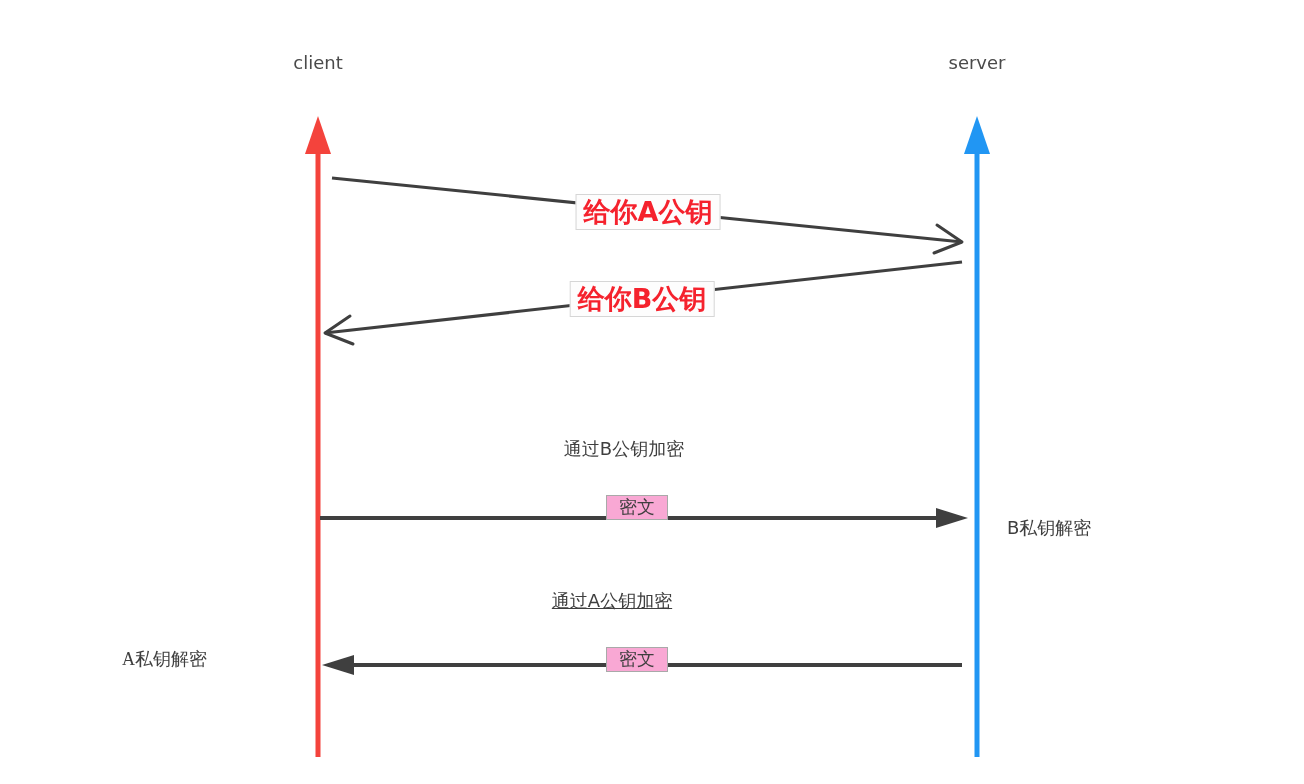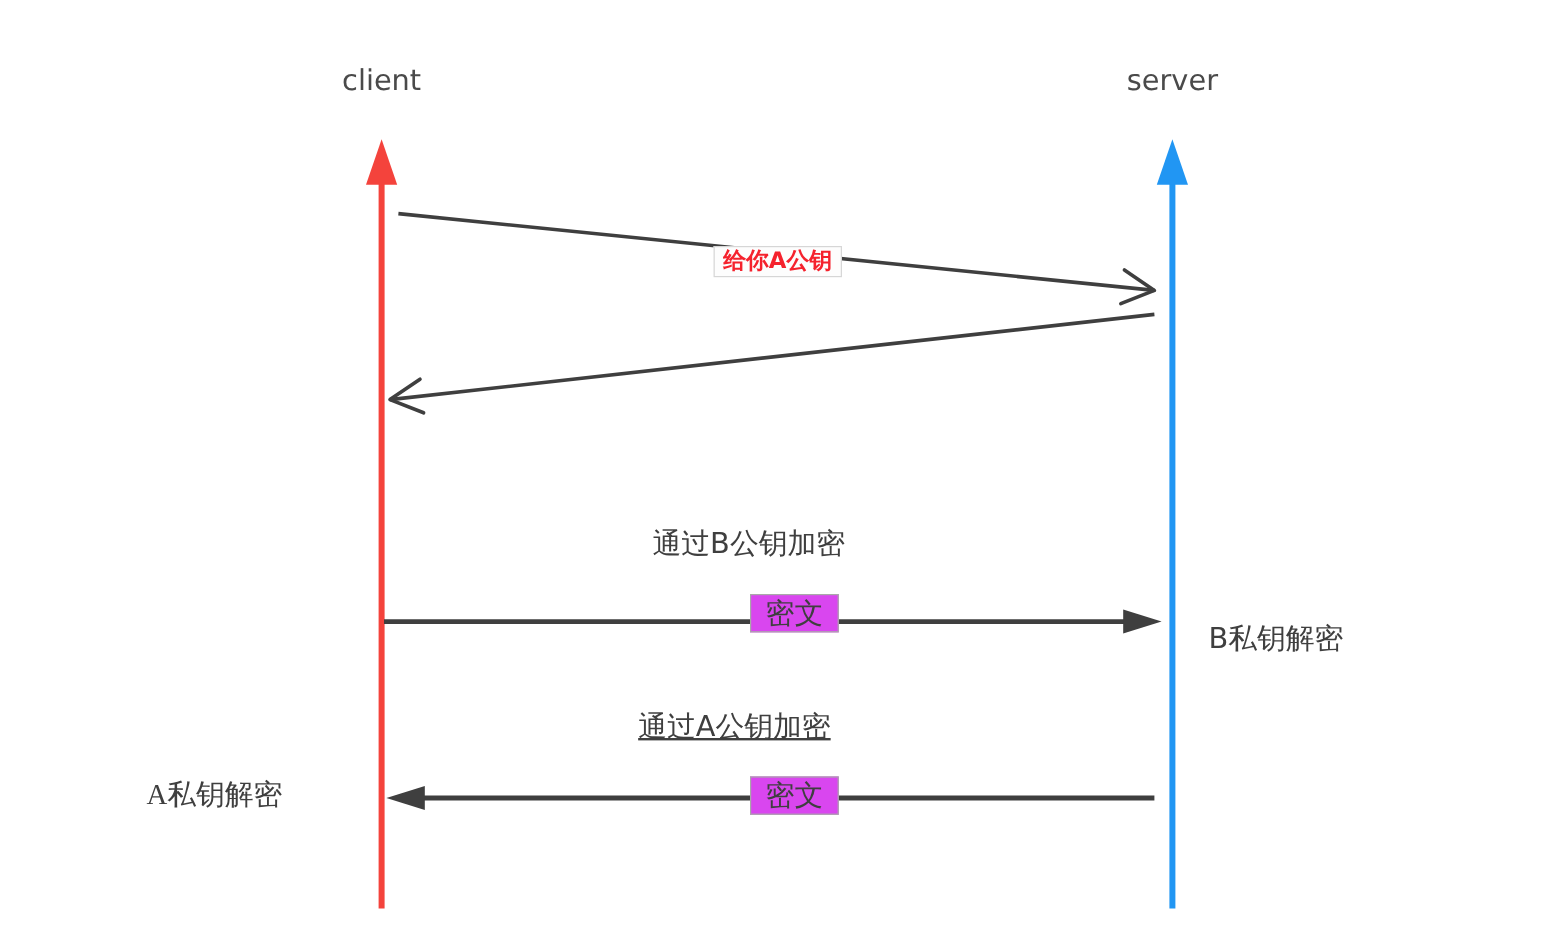--- a/index.html
+++ b/index.html
@@ -25,49 +25,47 @@
   .msg line { stroke: var(--arrow, #3f3f3f); stroke-width: 3; }
   .msg line.thick { stroke-width: 4; }
   .open-head { fill: none; stroke: var(--arrow, #3f3f3f); stroke-width: 3;
                stroke-linecap: round; stroke-linejoin: round; }
   .solid-head { fill: var(--arrow, #3f3f3f); }
 
   
   .lbl {
     position: absolute;
     transform: translateX(-50%);
-    font-size: 24px;
+    font-size: 18px;
     line-height: 1.25;
     color: var(--dark-text, #3f3f3f);
     white-space: nowrap;
   }
   .participant { color: #4a4a4a; }
   .keys {
     font-weight: bold;
     color: var(--red-text, #f5222d);
     text-align: center;
     font-size: 27px;
     line-height: 1.2;
   }
   .msg-red {
     font-weight: bold;
     color: var(--red-text, #f5222d);
-    font-size: 19px;
-    margin-top: 11px;
+    font-size: 27px;
   }
   .boxed {
     background: #fdfdfd;
     border: 1px solid var(--box-border, #d6d6d6);
     padding: 0 7px;
   }
   .boxed2 {
-    background: #d946ef;
+    background: #f9a8d4;
     border: 1px solid #a9a9a9;
     padding: 0 12px;
-    margin-left: 25px;
   }
   .no-center { transform: none; }
 </style>
 </head>
 <body>
 
 <div class="stage">
 
   <svg class="layer" width="1304" height="784" viewBox="0 0 1304 784">
 
@@ -100,20 +98,21 @@
       <line class="thick" x1="962" y1="665" x2="350" y2="665"></line>
       <polygon class="solid-head" points="322,665 354,655 354,675"></polygon>
     </g>
   </svg>
 
   <div class="lbl participant" style="left:318px; top:52px;">client</div>
   <div class="lbl participant" style="left:977px; top:52px;">server</div>
 
 
   <div class="lbl msg-red boxed" style="left:648px; top:194px;">给你A公钥</div>
+  <div class="lbl msg-red boxed" style="left:642px; top:281px;">给你B公钥</div>
 
   <div class="lbl" style="left:612px; top:438px;margin-left:12px;">通过B公钥加密</div>
   <div class="lbl boxed2" style="left:637px; top:495px;">密文</div>
   <div class="lbl no-center" style="left:1007px; top:501px;margin-top:16px;">B私钥解密</div>
 
   <div class="lbl" style="left:612px; top:590px;text-decoration:underline;">通过A公钥加密</div>
   <div class="lbl boxed2" style="left:637px; top:647px;">密文</div>
   <div class="lbl no-center" style="left:122px; top:648px;font-family:Liberation Serif, serif;">A私钥解密</div>
 
 </div>

